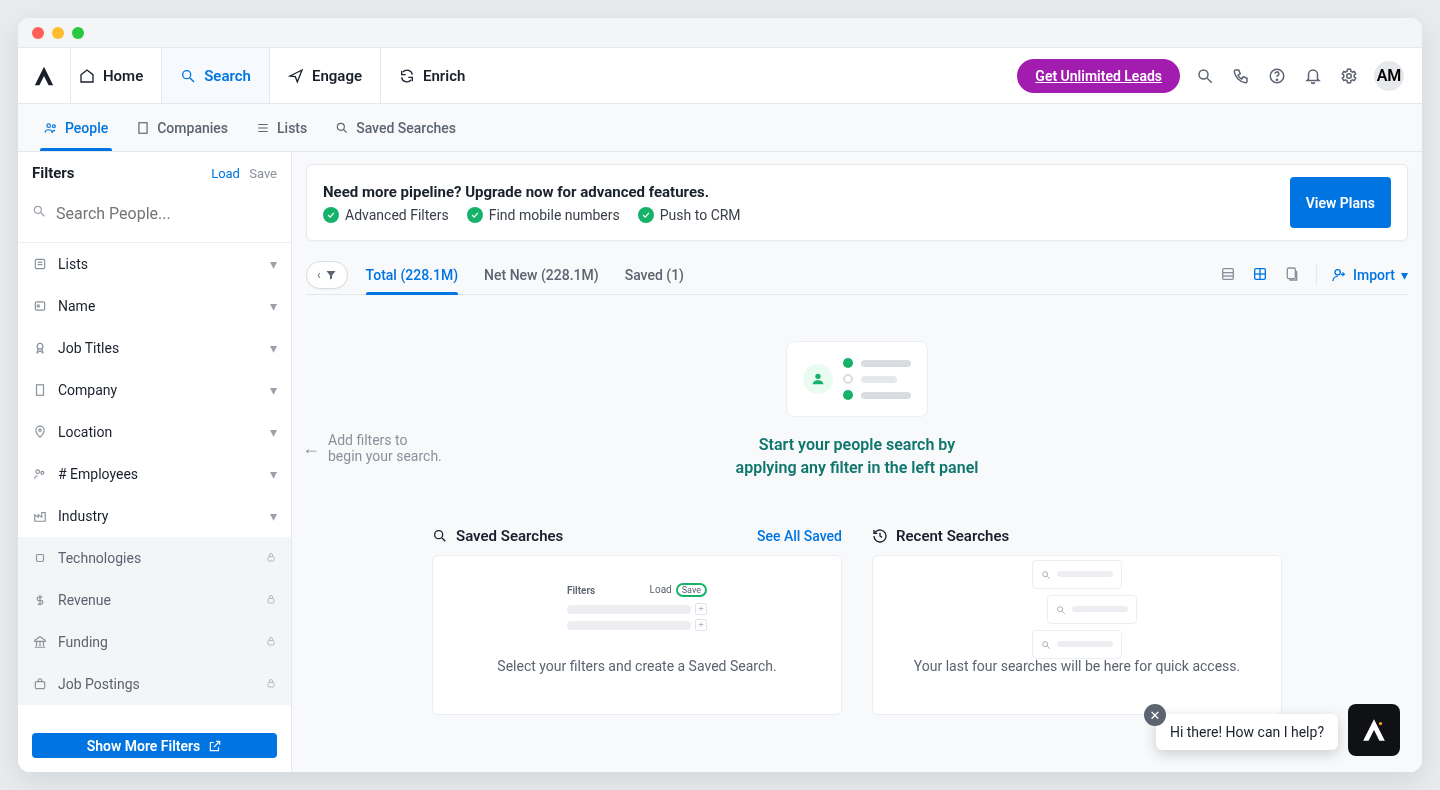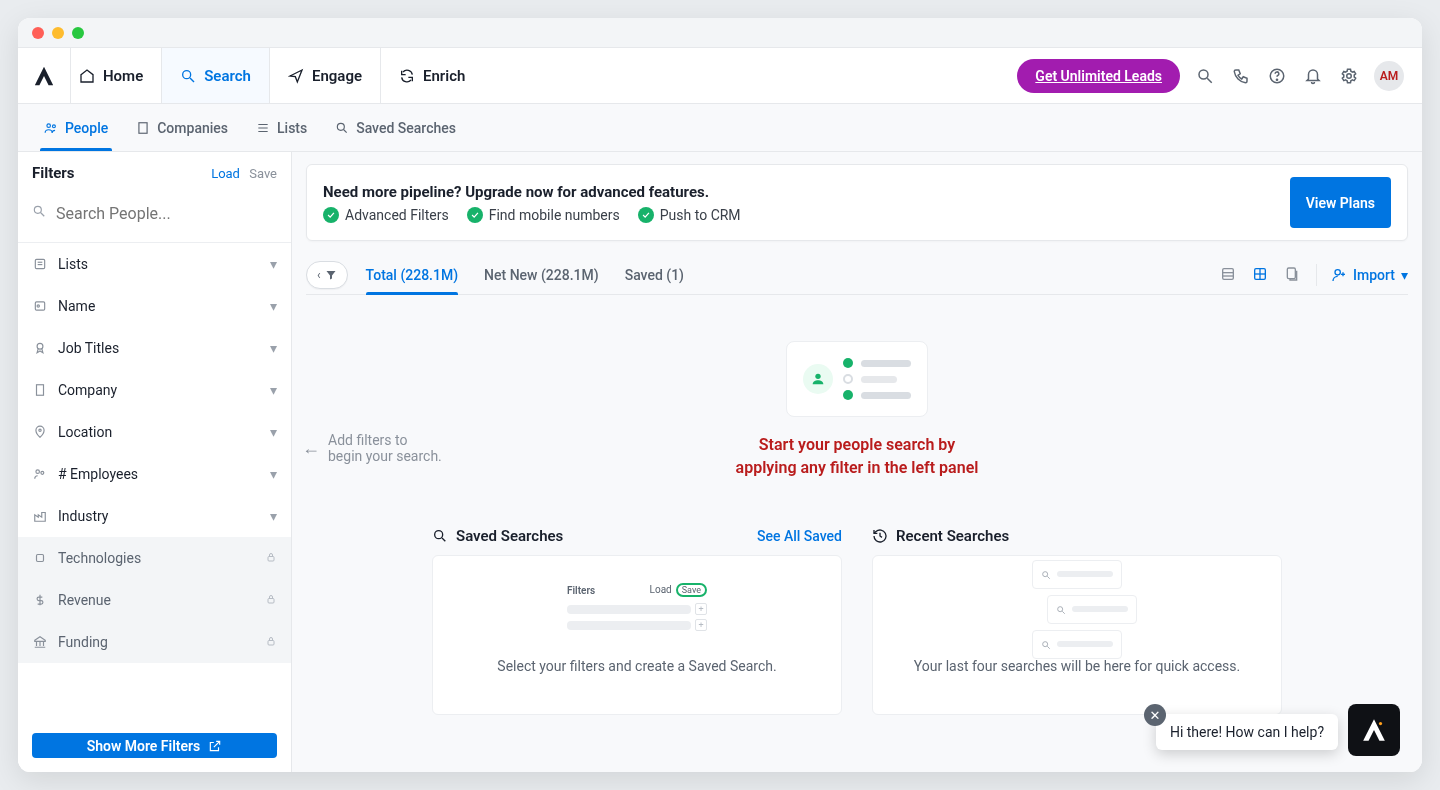--- a/index.html
+++ b/index.html
@@ -11,21 +11,21 @@
 
 .topnav { height: 56px; display: flex; align-items: stretch; border-bottom: 1px solid #e6e8eb; }
 .brand { width: 52px; display: flex; align-items: center; justify-content: center; }
 .brand svg { width: 22px; height: 22px; }
 .navitem { display: flex; align-items: center; gap: 8px; padding: 0 18px; font-size: 15px; font-weight: 600; color: #1a202c; cursor: pointer; border-right: 1px solid #e6e8eb; }
 .navitem.first { border-left: 1px solid #e6e8eb; padding-left: 8px; }
 .navitem.active { color: #0075e1; background: #f6faff; }
 .navright { margin-left: auto; display: flex; align-items: center; gap: 14px; padding-right: 18px; }
 .btn-primary { background: #a21caf; color: #fff; border: none; border-radius: 18px; height: 34px; padding: 0 18px; font-size: 14px; font-weight: 600; cursor: pointer; text-decoration: underline; }
 .iconbtn { width: 22px; height: 22px; color: #5b6470; display:flex; align-items:center; justify-content:center; cursor:pointer; }
-.avatar { width: 30px; height: 30px; border-radius: 50%; background: #e6e8eb; color: #b91c1c; font-size: 12px; font-weight:600; display:flex; align-items:center; justify-content:center; }
+.avatar { width: 30px; height: 30px; border-radius: 50%; background: #e6e8eb; color: #000000; font-size: 16px; font-weight:600; display:flex; align-items:center; justify-content:center; }
 
 .subnav { height: 48px; background: #f8f9fb; border-bottom: 1px solid #e6e8eb; display: flex; align-items: stretch; padding: 0 12px; }
 .subtab { display: flex; align-items: center; gap: 7px; padding: 0 14px; font-size: 14px; font-weight: 500; color: #5b6470; cursor: pointer; position: relative; }
 .subtab.active { color: #0075e1; }
 .subtab.active::after { content:""; position:absolute; left:10px; right:10px; bottom:0; height:3px; background:#0075e1; border-radius:2px 2px 0 0; }
 
 .body { display: flex; height: calc(100% - 30px - 56px - 48px); }
 .sidebar { width: 274px; border-right: 1px solid #e6e8eb; display:flex; flex-direction:column; background:#fff; }
 .filters-head { display:flex; align-items:center; justify-content:space-between; padding: 12px 14px 6px; }
 .filters-head h3 { font-size: 15px; font-weight:700; color:#1a202c; }
@@ -74,21 +74,21 @@
 .illus { display:inline-block; background:#fff; border:1px solid #eceef1; border-radius:8px; padding:12px 16px; }
 .illus-row { display:flex; align-items:center; gap:10px; margin:4px 0; }
 .illus-avatar { width:30px; height:30px; border-radius:50%; background:#eafbf2; display:flex; align-items:center; justify-content:center; }
 .illus-avatar svg { width:16px; height:16px; fill:#17b26a; }
 .illus-lines { display:flex; flex-direction:column; gap:6px; }
 .illus-row2 { display:flex; align-items:center; gap:8px; }
 .dotg { width:10px; height:10px; border-radius:50%; background:#17b26a; }
 .doto { width:10px; height:10px; border-radius:50%; border:2px solid #d9dde2; }
 .bar1 { width:50px; height:7px; border-radius:4px; background:#d9dde2; }
 .bar2 { width:36px; height:7px; border-radius:4px; background:#e6e8eb; }
-.center p { margin-top:16px; font-size:16px; font-weight:600; color:#b91c1c; line-height:1.45; }
+.center p { margin-top:16px; font-size:16px; font-weight:600; color:#0f766e; line-height:1.45; }
 
 .cards { display:flex; gap:30px; justify-content:center; margin-top:48px; }
 .cardcol { width:410px; }
 .cardhead { display:flex; align-items:center; gap:8px; font-size:15px; font-weight:600; color:#1a202c; margin-bottom:10px; }
 .cardhead .right { margin-left:auto; color:#0075e1; font-size:14px; font-weight:500; cursor:pointer; }
 .card { background:#fff; border:1px solid #eceef1; border-radius:6px; padding:18px 16px 20px; text-align:center; height:160px; }
 .card-illus { height:70px; display:flex; align-items:center; justify-content:center; }
 .card p { margin-top:12px; font-size:14px; color:#5b6470; line-height:1.45; }
 
 .mini-filters { width:140px; }
@@ -344,20 +344,33 @@
           <span class="ficon">
               <svg width="14" height="14" viewBox="0 0 24 24" fill="none" stroke="currentColor" stroke-width="2">
                 <path d="M3 9 12 3l9 6v2H3Z"></path>
                 <line x1="6" y1="11" x2="6" y2="19"></line>
                 <line x1="12" y1="11" x2="12" y2="19"></line>
                 <line x1="18" y1="11" x2="18" y2="19"></line>
                 <line x1="3" y1="21" x2="21" y2="21"></line>
               </svg>
             </span>
           <span>Funding</span>
+          <span class="lock"><svg width="12" height="12" viewBox="0 0 24 24" fill="none" stroke="currentColor" stroke-width="2">
+                <rect x="6" y="11" width="12" height="9" rx="2"></rect>
+                <path d="M9 11V8a3 3 0 1 1 6 0v3"></path>
+              </svg></span>
+        </div>
+        <div class="fitem locked">
+          <span class="ficon">
+              <svg width="14" height="14" viewBox="0 0 24 24" fill="none" stroke="currentColor" stroke-width="2">
+                <rect x="4" y="8" width="16" height="12" rx="2"></rect>
+                <path d="M9 8V6a3 3 0 0 1 6 0v2"></path>
+              </svg>
+            </span>
+          <span>Job Postings</span>
           <span class="lock"><svg width="12" height="12" viewBox="0 0 24 24" fill="none" stroke="currentColor" stroke-width="2">
                 <rect x="6" y="11" width="12" height="9" rx="2"></rect>
                 <path d="M9 11V8a3 3 0 1 1 6 0v3"></path>
               </svg></span>
         </div>
       </div>
 
       <div class="sidebar-footer">
         <button class="btn-wide">
           <span>Show More Filters</span>

